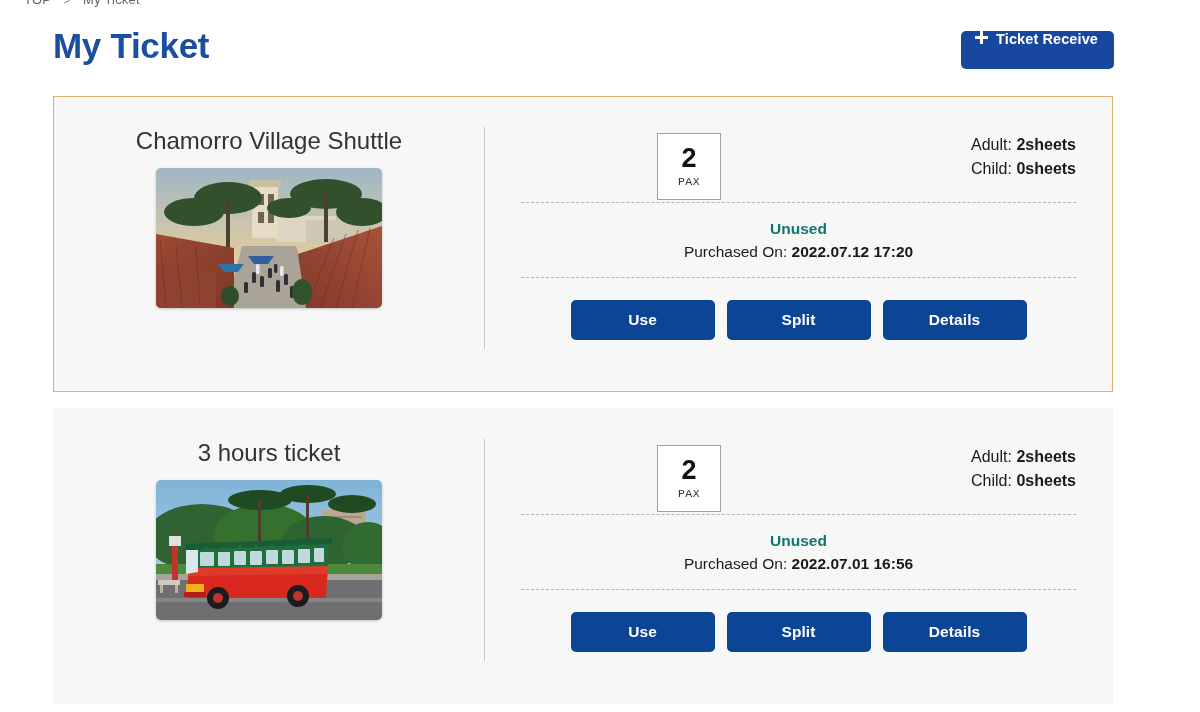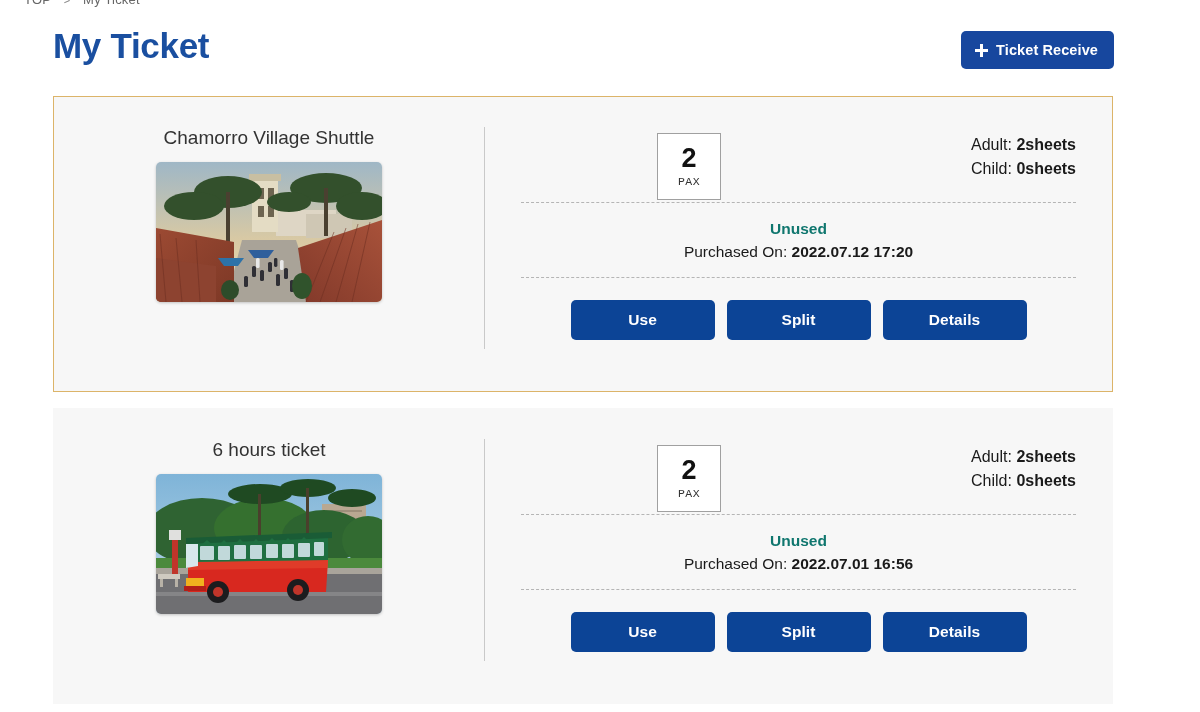--- a/index.html
+++ b/index.html
@@ -61,21 +61,20 @@
     height: 38px;
     padding: 0 16px 0 14px;
     background: #17479e;
     color: #ffffff;
     border: none;
     border-radius: 5px;
     font-size: 14.5px;
     font-weight: bold;
     font-family: "Liberation Sans", sans-serif;
     display: flex;
-    align-items: center;
     gap: 8px;
     cursor: pointer;
     letter-spacing: 0.1px;
   }
   .plus-icon {
     display: inline-block;
     position: relative;
     width: 13px;
     height: 13px;
     flex: 0 0 auto;
@@ -107,21 +106,21 @@
 
   
   .card-left {
     position: relative;
     width: 430px;
     flex: 0 0 430px;
     padding-top: 30px;
   }
   .ticket-name {
     text-align: center;
-    font-size: 19px;
+    font-size: 24px;
     color: #333333;
     font-family: "Liberation Sans", sans-serif;
     line-height: 1.2;
     margin-bottom: 12px;
   }
   .ticket-thumb {
     width: 226px;
     height: 140px;
     margin: 0 auto;
     border-radius: 5px;
@@ -367,21 +366,21 @@
       <div class="action-row">
         <button class="action-btn">Use</button>
         <button class="action-btn">Split</button>
         <button class="action-btn">Details</button>
       </div>
     </div>
   </div>
 
   <div class="ticket-card plain" id="card-1">
     <div class="card-left">
-      <div class="ticket-name">6 hours ticket</div>
+      <div class="ticket-name">3 hours ticket</div>
       <div class="ticket-thumb">
         <svg viewBox="0 0 226 140" preserveAspectRatio="none" xmlns="http://www.w3.org/2000/svg">
           <defs>
             <linearGradient id="sky2" x1="0" y1="0" x2="0" y2="1">
               <stop offset="0%" stop-color="#7fb4d8"></stop>
               <stop offset="100%" stop-color="#bcd8e8"></stop>
             </linearGradient>
           </defs>
           <rect width="226" height="140" fill="url(#sky2)"></rect>
 

